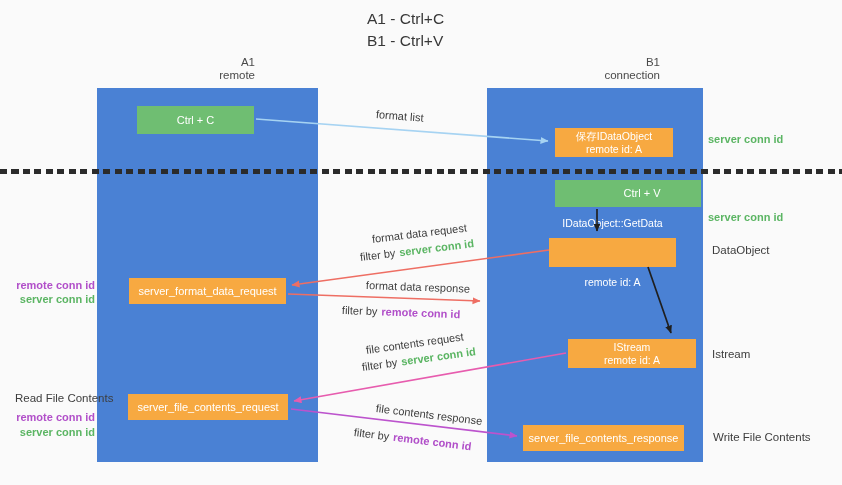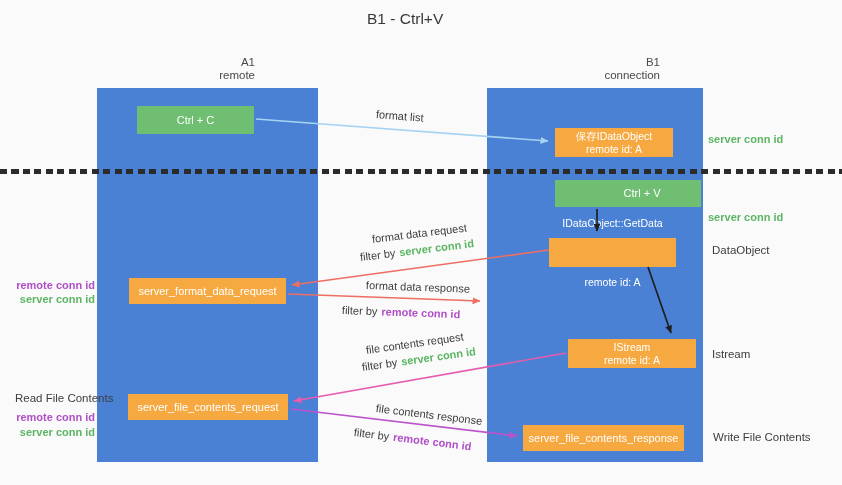--- a/index.html
+++ b/index.html
@@ -31,20 +31,21 @@
   .anno.bold-green{color:var(--green_id);font-weight:bold;}
   .anno.bold-purple{color:var(--purple_id);font-weight:bold;}
   .anno.r{text-align:right;}
 </style>
 </head>
 <body>
 
 <div id="canvas">
 
   <div class="title" style="left:367px;top:8px;">
+    <div>A1 - Ctrl+C</div>
     <div>B1 - Ctrl+V</div>
   </div>
 
   <div class="col-header" style="left:135px;top:56px;width:120px;">
     <div>A1</div>
     <div>remote</div>
   </div>
   <div class="col-header" style="left:535px;top:56px;width:125px;">
     <div>B1</div>
     <div>connection</div>

